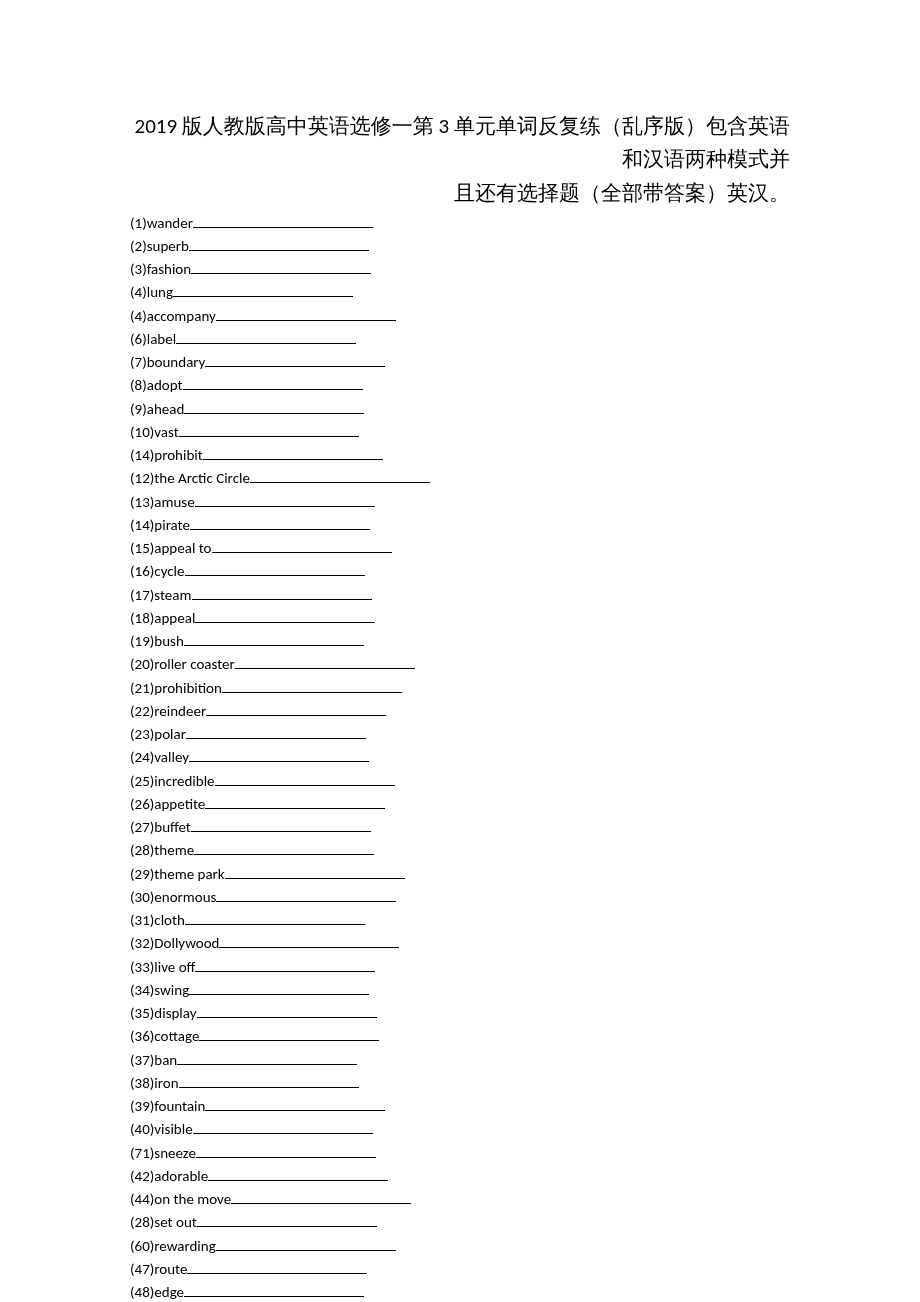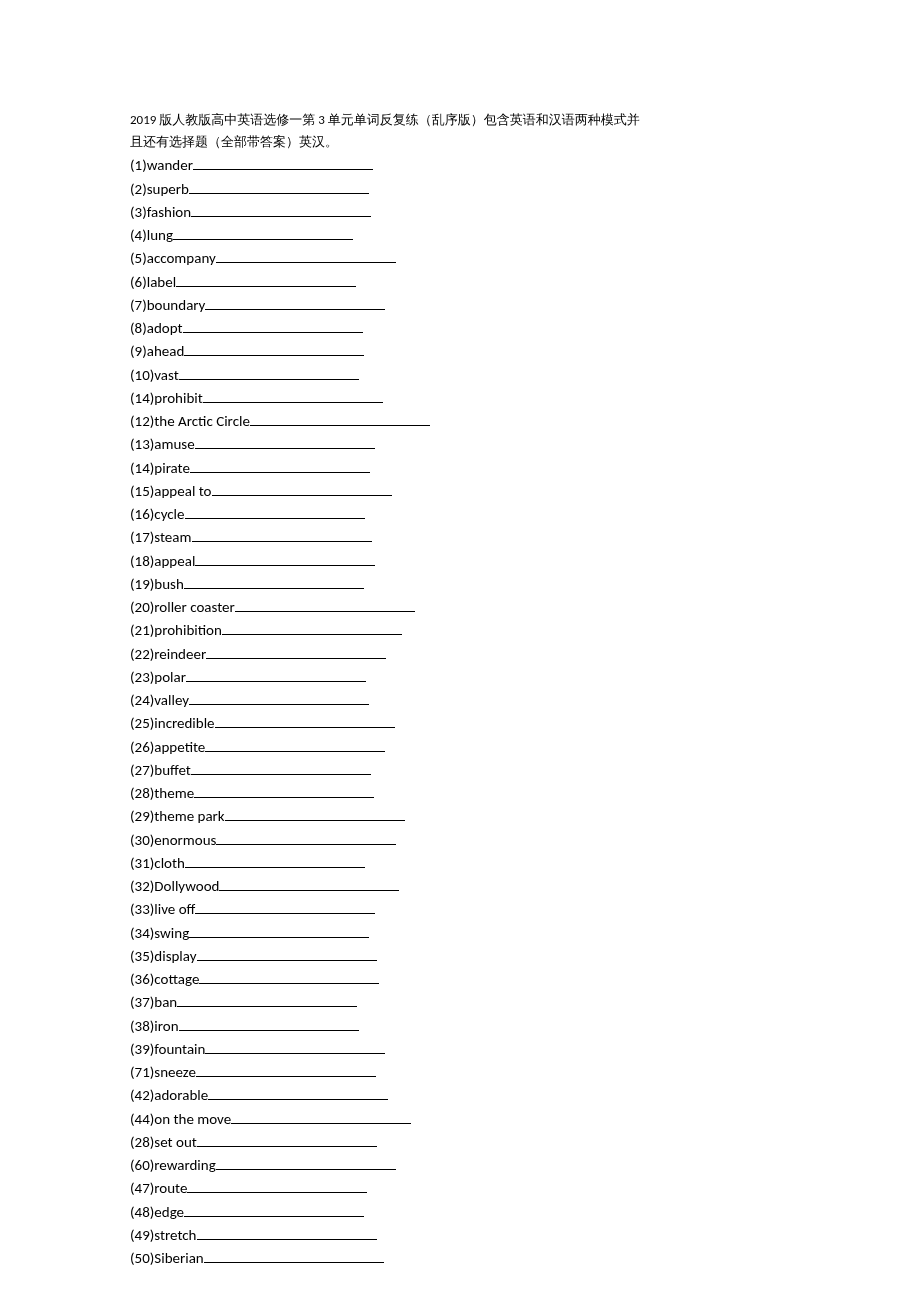--- a/index.html
+++ b/index.html
@@ -7,22 +7,23 @@
       font-size: 15px;
       color: #000;
       background: #fff;
       margin: 0;
       padding: 110px 130px;
       width: 920px;
       box-sizing: border-box;
       line-height: 1.55;
     }
     .title-line {
-      font-size: 13px;
+      font-size: 21px;
       margin-bottom: 2px;
+      text-align: right;
     }
     .item {
       display: block;
       white-space: nowrap;
     }
     .blank {
       display: inline-block;
       border-bottom: 1px solid #000;
       width: 180px;
       height: 15px;
@@ -34,21 +35,21 @@
 <body>
 
 <div class="title-line">2019 版人教版高中英语选修一第 3 单元单词反复练（乱序版）包含英语和汉语两种模式并</div>
 <div class="title-line">且还有选择题（全部带答案）英汉。</div>
 
 <div id="items-container">
     <div class="item"><span>(1)wander</span><span class="blank"></span></div>
     <div class="item"><span>(2)superb</span><span class="blank"></span></div>
     <div class="item"><span>(3)fashion</span><span class="blank"></span></div>
     <div class="item"><span>(4)lung</span><span class="blank"></span></div>
-    <div class="item"><span>(5)accompany</span><span class="blank"></span></div>
+    <div class="item"><span>(4)accompany</span><span class="blank"></span></div>
     <div class="item"><span>(6)label</span><span class="blank"></span></div>
     <div class="item"><span>(7)boundary</span><span class="blank"></span></div>
     <div class="item"><span>(8)adopt</span><span class="blank"></span></div>
     <div class="item"><span>(9)ahead</span><span class="blank"></span></div>
     <div class="item"><span>(10)vast</span><span class="blank"></span></div>
     <div class="item"><span>(14)prohibit</span><span class="blank"></span></div>
     <div class="item"><span>(12)the Arctic Circle</span><span class="blank"></span></div>
     <div class="item"><span>(13)amuse</span><span class="blank"></span></div>
     <div class="item"><span>(14)pirate</span><span class="blank"></span></div>
     <div class="item"><span>(15)appeal to</span><span class="blank"></span></div>
@@ -69,20 +70,21 @@
     <div class="item"><span>(30)enormous</span><span class="blank"></span></div>
     <div class="item"><span>(31)cloth</span><span class="blank"></span></div>
     <div class="item"><span>(32)Dollywood</span><span class="blank"></span></div>
     <div class="item"><span>(33)live off</span><span class="blank"></span></div>
     <div class="item"><span>(34)swing</span><span class="blank"></span></div>
     <div class="item"><span>(35)display</span><span class="blank"></span></div>
     <div class="item"><span>(36)cottage</span><span class="blank"></span></div>
     <div class="item"><span>(37)ban</span><span class="blank"></span></div>
     <div class="item"><span>(38)iron</span><span class="blank"></span></div>
     <div class="item"><span>(39)fountain</span><span class="blank"></span></div>
+    <div class="item"><span>(40)visible</span><span class="blank"></span></div>
     <div class="item"><span>(71)sneeze</span><span class="blank"></span></div>
     <div class="item"><span>(42)adorable</span><span class="blank"></span></div>
     <div class="item"><span>(44)on the move</span><span class="blank"></span></div>
     <div class="item"><span>(28)set out</span><span class="blank"></span></div>
     <div class="item"><span>(60)rewarding</span><span class="blank"></span></div>
     <div class="item"><span>(47)route</span><span class="blank"></span></div>
     <div class="item"><span>(48)edge</span><span class="blank"></span></div>
     <div class="item"><span>(49)stretch</span><span class="blank"></span></div>
     <div class="item"><span>(50)Siberian</span><span class="blank"></span></div>
   </div>

